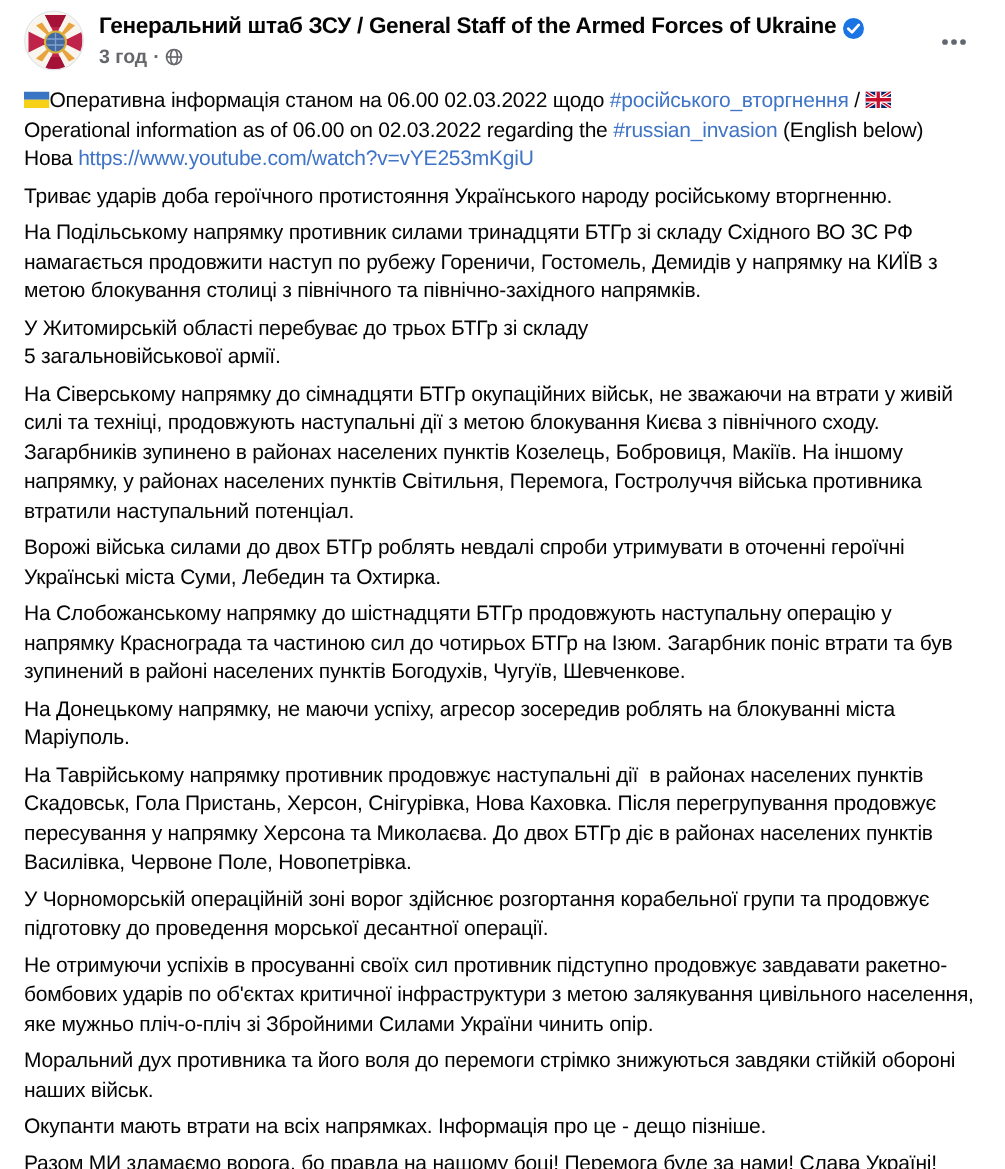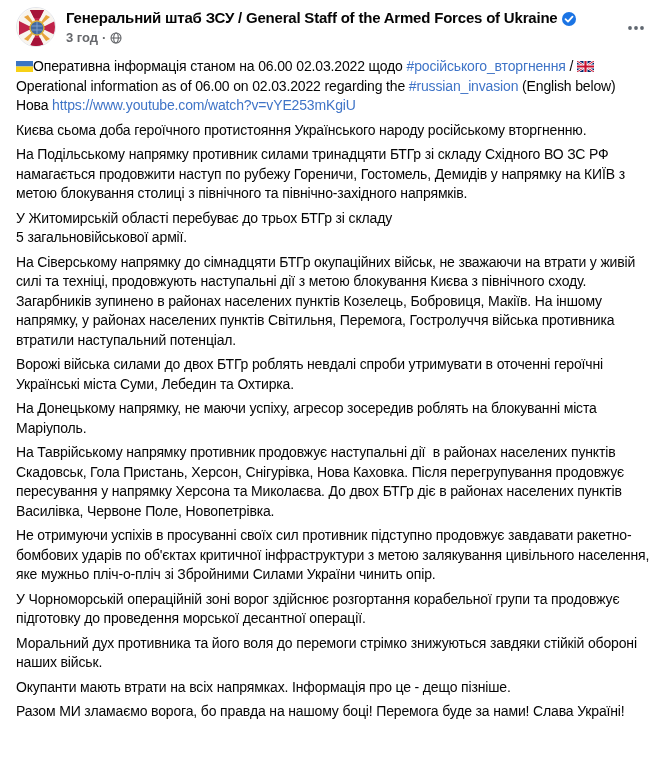--- a/index.html
+++ b/index.html
@@ -133,28 +133,29 @@
             <rect width="17" height="5.5" y="0" fill="#3a75c4"></rect>
             <rect width="17" height="5.5" y="5.5" fill="#f7d117"></rect>
           </svg></span><span>Оперативна інформація станом на 06.00 02.03.2022 щодо </span><a class="fb-link">#російського_вторгнення</a><span> / </span><span class="flag"><svg width="17" height="11" viewBox="0 0 17 11">
             <rect width="17" height="11" fill="#012169"></rect>
             <path d="M0 0 L17 11 M17 0 L0 11" stroke="#ffffff" stroke-width="2.4"></path>
             <path d="M0 0 L17 11 M17 0 L0 11" stroke="#c8102e" stroke-width="1"></path>
             <path d="M8.5 0 V11 M0 5.5 H17" stroke="#ffffff" stroke-width="4"></path>
             <path d="M8.5 0 V11 M0 5.5 H17" stroke="#c8102e" stroke-width="2.2"></path>
           </svg></span><br><span>Operational information as of 06.00 on 02.03.2022 regarding the </span><a class="fb-link">#russian_invasion</a><span> (English below)</span><br><span>Нова </span><a class="fb-link">https://www.youtube.com/watch?v=vYE253mKgiU</a></p>
 
-    <p>Києва сьома доба героїчного протистояння Українського народу російському вторгненню.</p>
+    <p>Триває ударів доба героїчного протистояння Українського народу російському вторгненню.</p>
     <p>На Подільському напрямку противник силами тринадцяти БТГр зі складу Східного ВО ЗС РФ намагається продовжити наступ по рубежу Гореничи, Гостомель, Демидів у напрямку на КИЇВ з метою блокування столиці з північного та північно-західного напрямків.</p>
     <p>У Житомирській області перебуває до трьох БТГр зі складу
 5 загальновійськової армії.</p>
     <p>На Сіверському напрямку до сімнадцяти БТГр окупаційних військ, не зважаючи на втрати у живій силі та техніці, продовжують наступальні дії з метою блокування Києва з північного сходу. Загарбників зупинено в районах населених пунктів Козелець, Бобровиця, Макіїв. На іншому напрямку, у районах населених пунктів Світильня, Перемога, Гостролуччя війська противника втратили наступальний потенціал.</p>
     <p>Ворожі війська силами до двох БТГр роблять невдалі спроби утримувати в оточенні героїчні Українські міста Суми, Лебедин та Охтирка.</p>
+    <p>На Слобожанському напрямку до шістнадцяти БТГр продовжують наступальну операцію у напрямку Краснограда та частиною сил до чотирьох БТГр на Ізюм. Загарбник поніс втрати та був зупинений в районі населених пунктів Богодухів, Чугуїв, Шевченкове.</p>
     <p>На Донецькому напрямку, не маючи успіху, агресор зосередив роблять на блокуванні міста Маріуполь.</p>
     <p>На Таврійському напрямку противник продовжує наступальні дії  в районах населених пунктів Скадовськ, Гола Пристань, Херсон, Снігурівка, Нова Каховка. Після перегрупування продовжує пересування у напрямку Херсона та Миколаєва. До двох БТГр діє в районах населених пунктів Василівка, Червоне Поле, Новопетрівка.</p>
+    <p>У Чорноморській операційній зоні ворог здійснює розгортання корабельної групи та продовжує підготовку до проведення морської десантної операції.</p>
     <p>Не отримуючи успіхів в просуванні своїх сил противник підступно продовжує завдавати ракетно-бомбових ударів по об'єктах критичної інфраструктури з метою залякування цивільного населення, яке мужньо пліч-о-пліч зі Збройними Силами України чинить опір.</p>
-    <p>У Чорноморській операційній зоні ворог здійснює розгортання корабельної групи та продовжує підготовку до проведення морської десантної операції.</p>
     <p>Моральний дух противника та його воля до перемоги стрімко знижуються завдяки стійкій обороні наших військ.</p>
     <p>Окупанти мають втрати на всіх напрямках. Інформація про це - дещо пізніше.</p>
     <p>Разом МИ зламаємо ворога, бо правда на нашому боці! Перемога буде за нами! Слава Україні!</p>
   </div>
 
 </div>
 
 </body></html>

